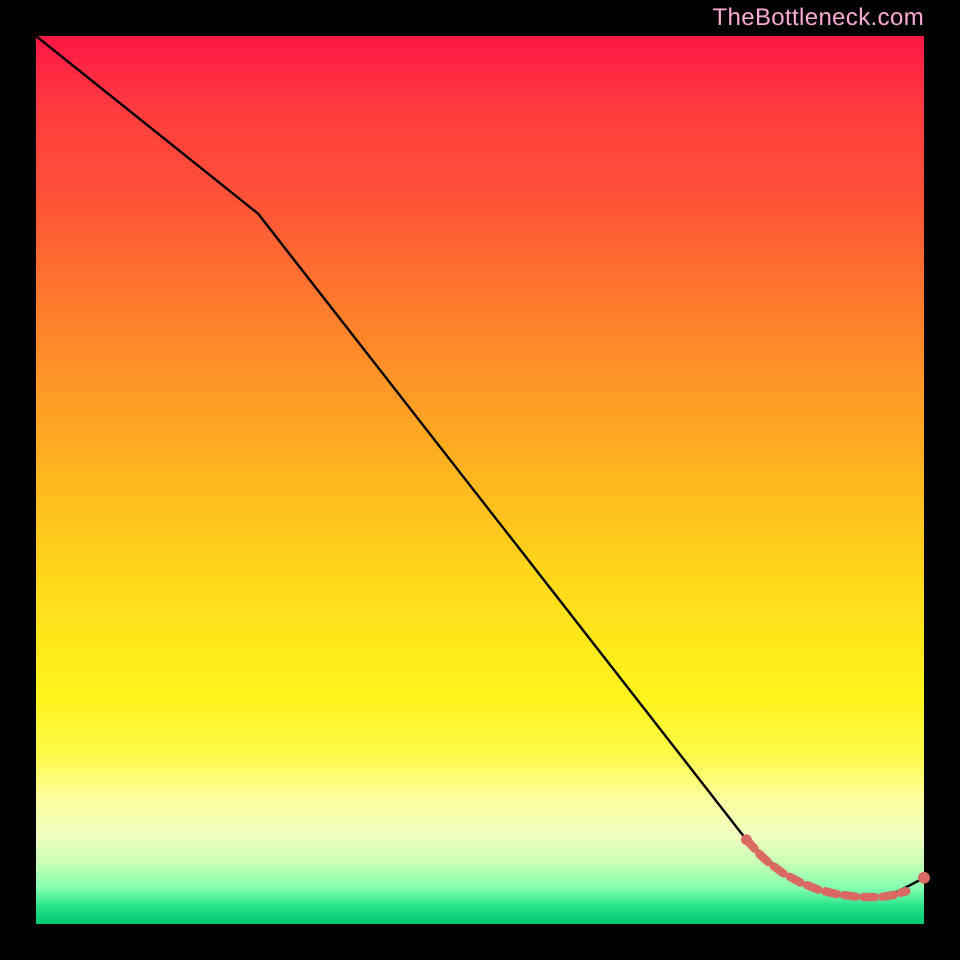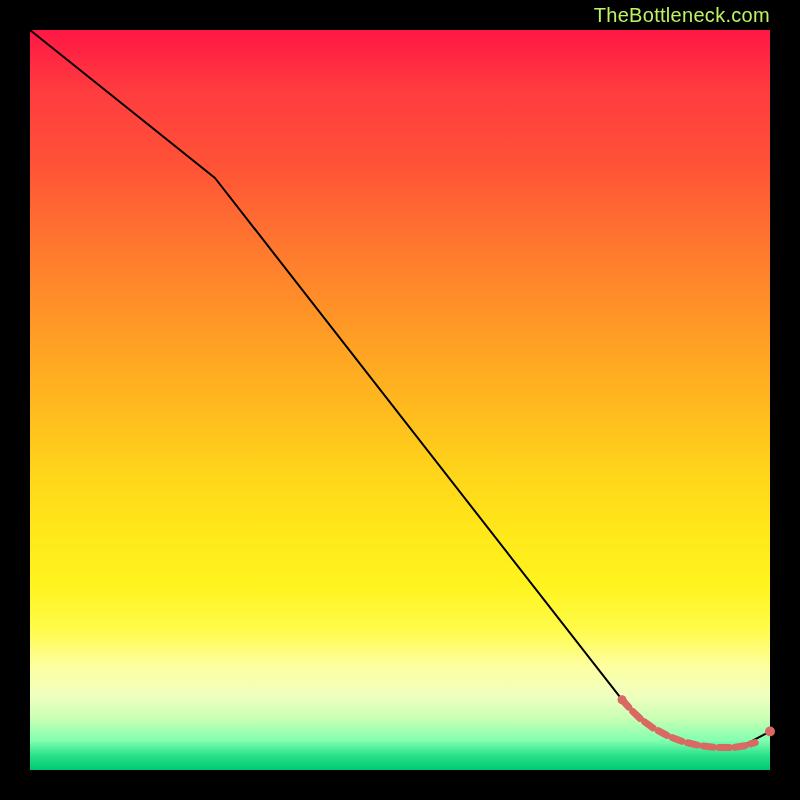--- a/index.html
+++ b/index.html
@@ -42,21 +42,21 @@
       #c9ffb4 93%,
       #82ffb0 96%,
       #29e28a 98%,
       #00c973 100%
     );
   }
   .watermark {
     position: absolute;
     top: 4px;
     right: 30px;
-    color: #bef264;
+    color: #f9a8d4;
     font-size: 20px;
     letter-spacing: 0.3px;
     font-weight: 500;
   }
   svg.overlay {
     position: absolute;
     left: 30px;
     top: 30px;
     width: 740px;
     height: 740px;

